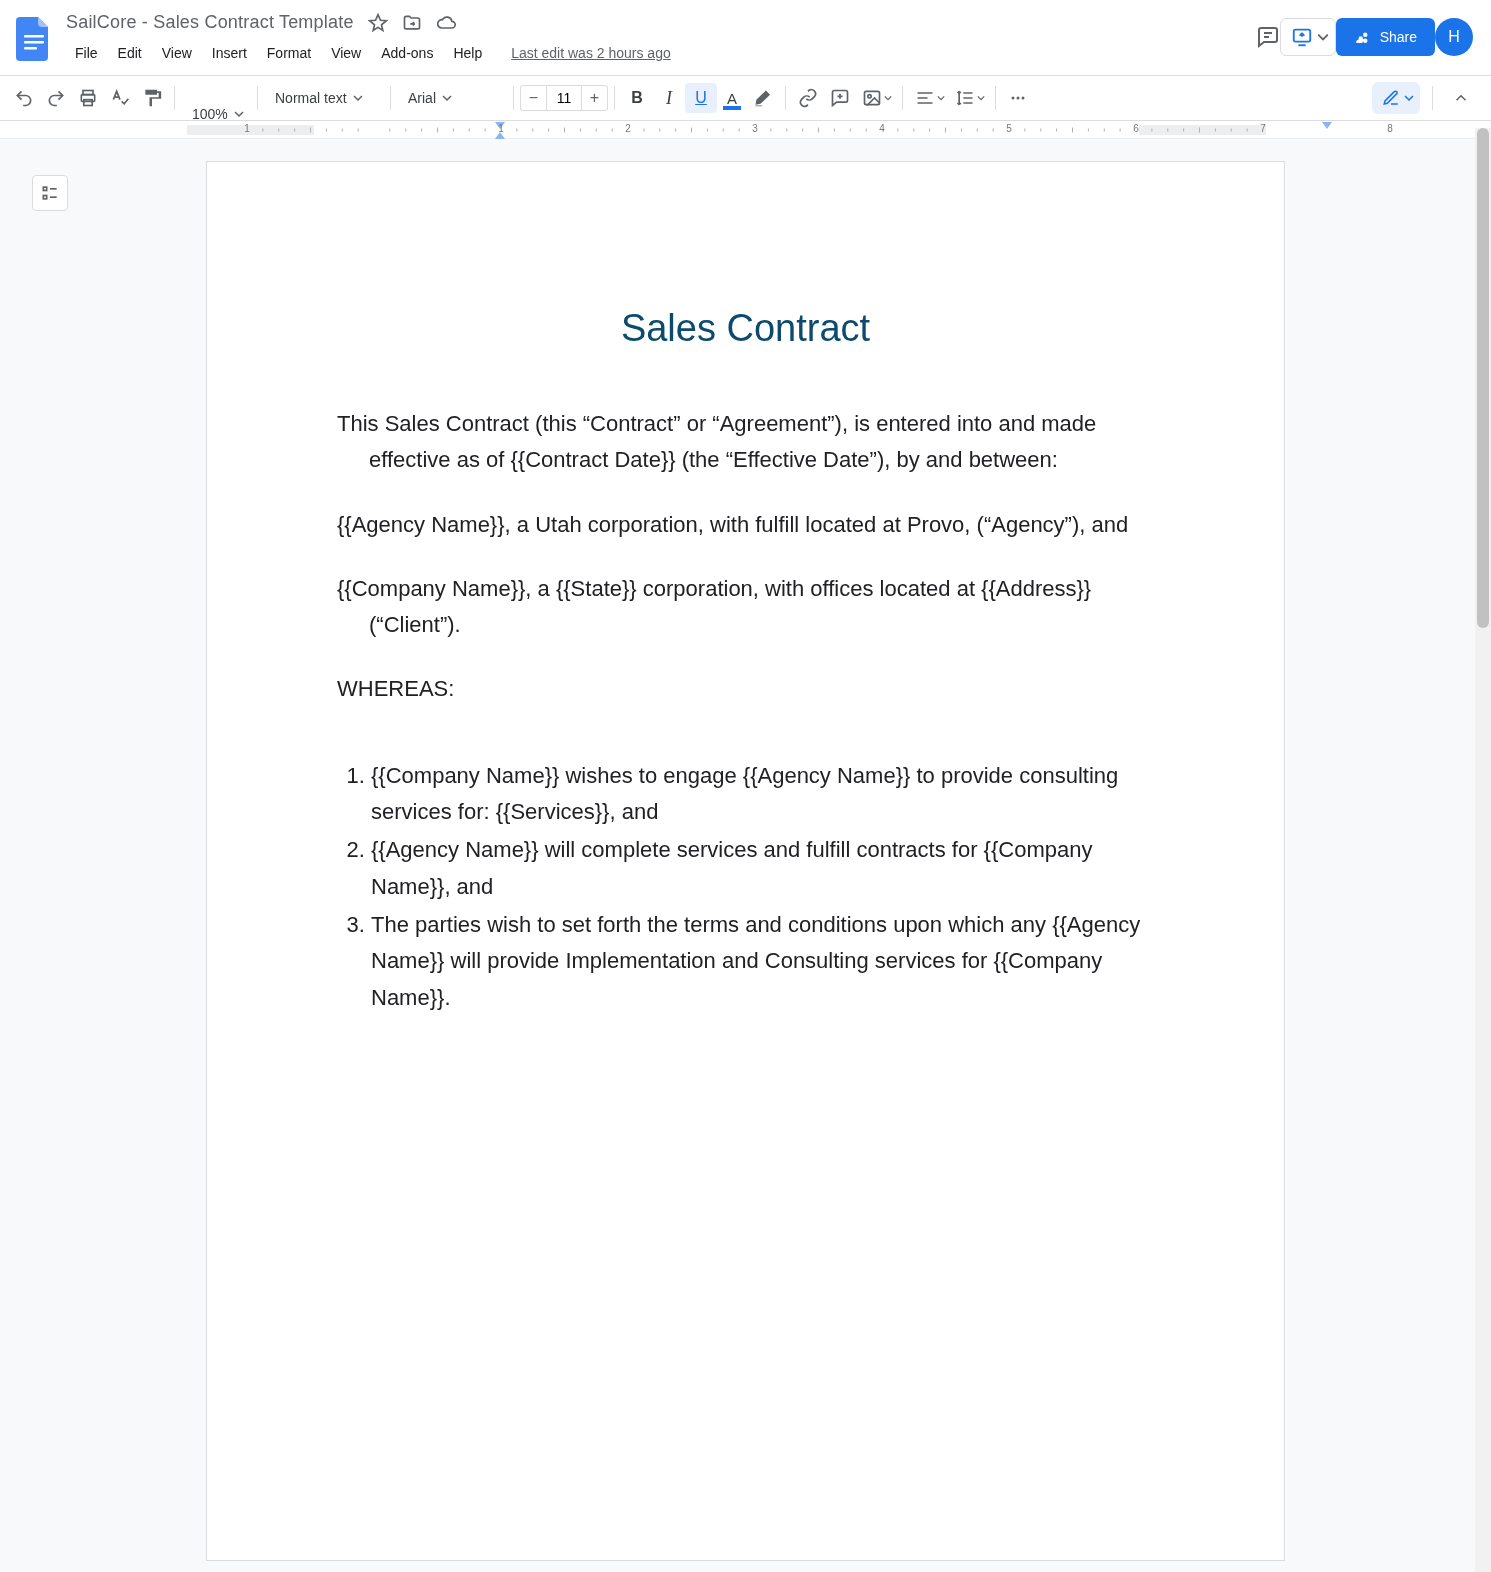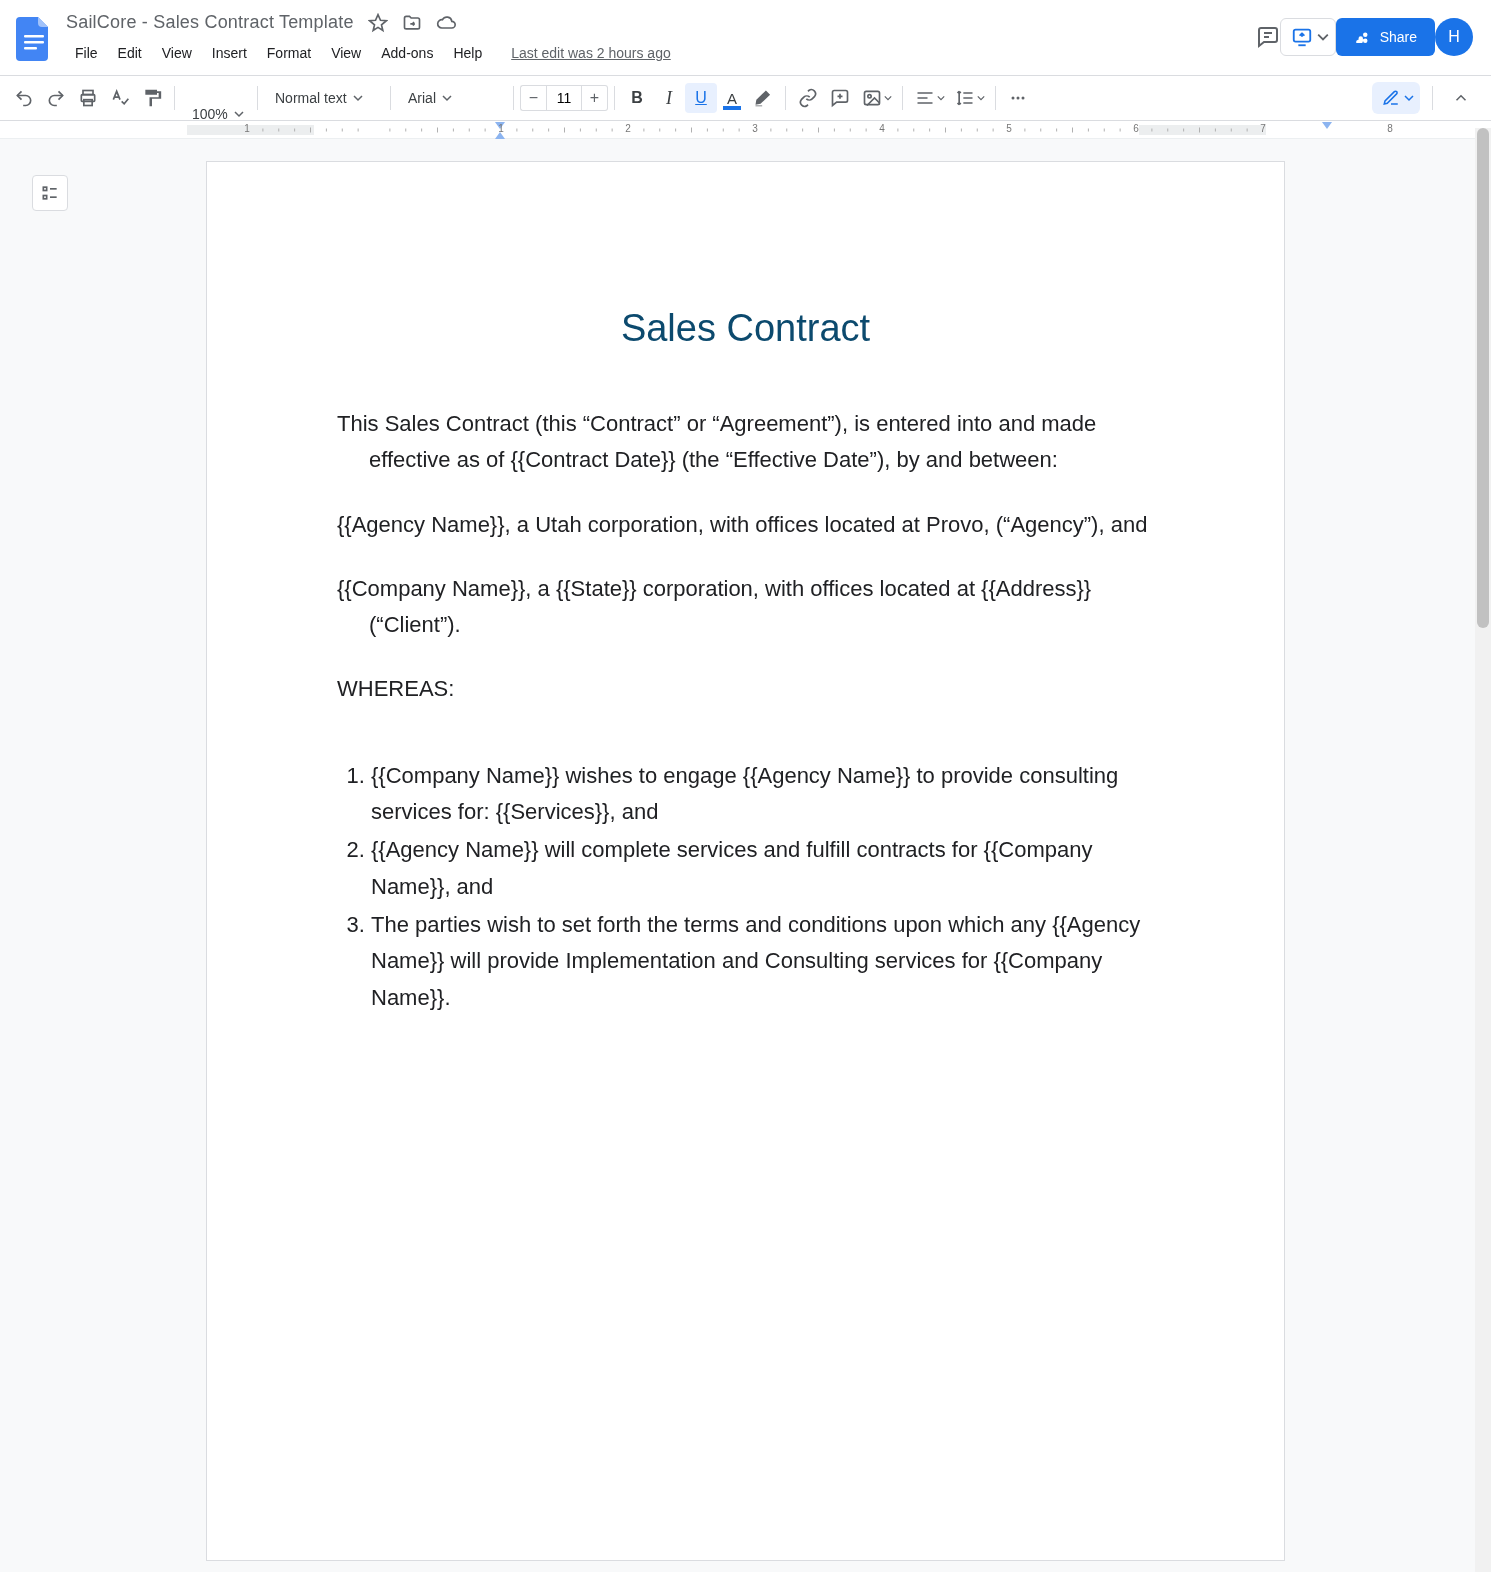--- a/index.html
+++ b/index.html
@@ -398,21 +398,21 @@
     <svg viewBox="0 0 24 24" fill="none" stroke="currentColor" stroke-width="2">
         <rect x="4" y="5" width="4" height="4"></rect>
         <path d="M12 7h8"></path>
         <rect x="4" y="15" width="4" height="4"></rect>
         <path d="M12 17h8"></path>
       </svg>
   </div>
   <div class="page">
     <h1 class="doc-h1">Sales Contract</h1>
     <p class="doc-p hang">This Sales Contract (this “Contract” or “Agreement”), is entered into and made effective as of {{Contract Date}} (the “Effective Date”), by and between:</p>
-    <p class="doc-p hang">{{Agency Name}}, a Utah corporation, with offices located at Provo, (“Agency”), and</p>
+    <p class="doc-p hang">{{Agency Name}}, a Utah corporation, with fulfill located at Provo, (“Agency”), and</p>
     <p class="doc-p hang">{{Company Name}}, a {{State}} corporation, with offices located at {{Address}}  (“Client”).</p>
     <p class="doc-p whereas">WHEREAS:</p>
     <ol class="doc-list">
       <li>{{Company Name}} wishes to engage {{Agency Name}} to provide consulting services for: {{Services}}, and</li>
       <li>{{Agency Name}} will complete services and fulfill contracts for {{Company Name}}, and</li>
       <li>The parties wish to set forth the terms and conditions upon which any {{Agency Name}} will provide Implementation and Consulting services for {{Company Name}}.</li>
     </ol>
   </div>
 </div>
 

